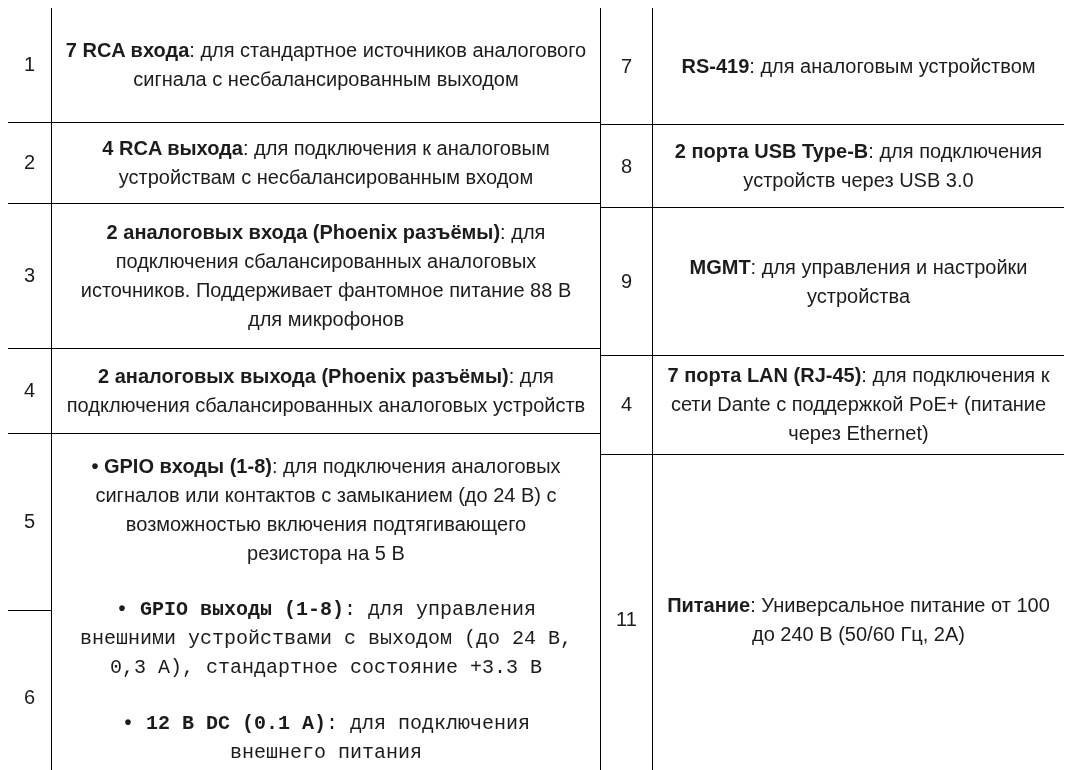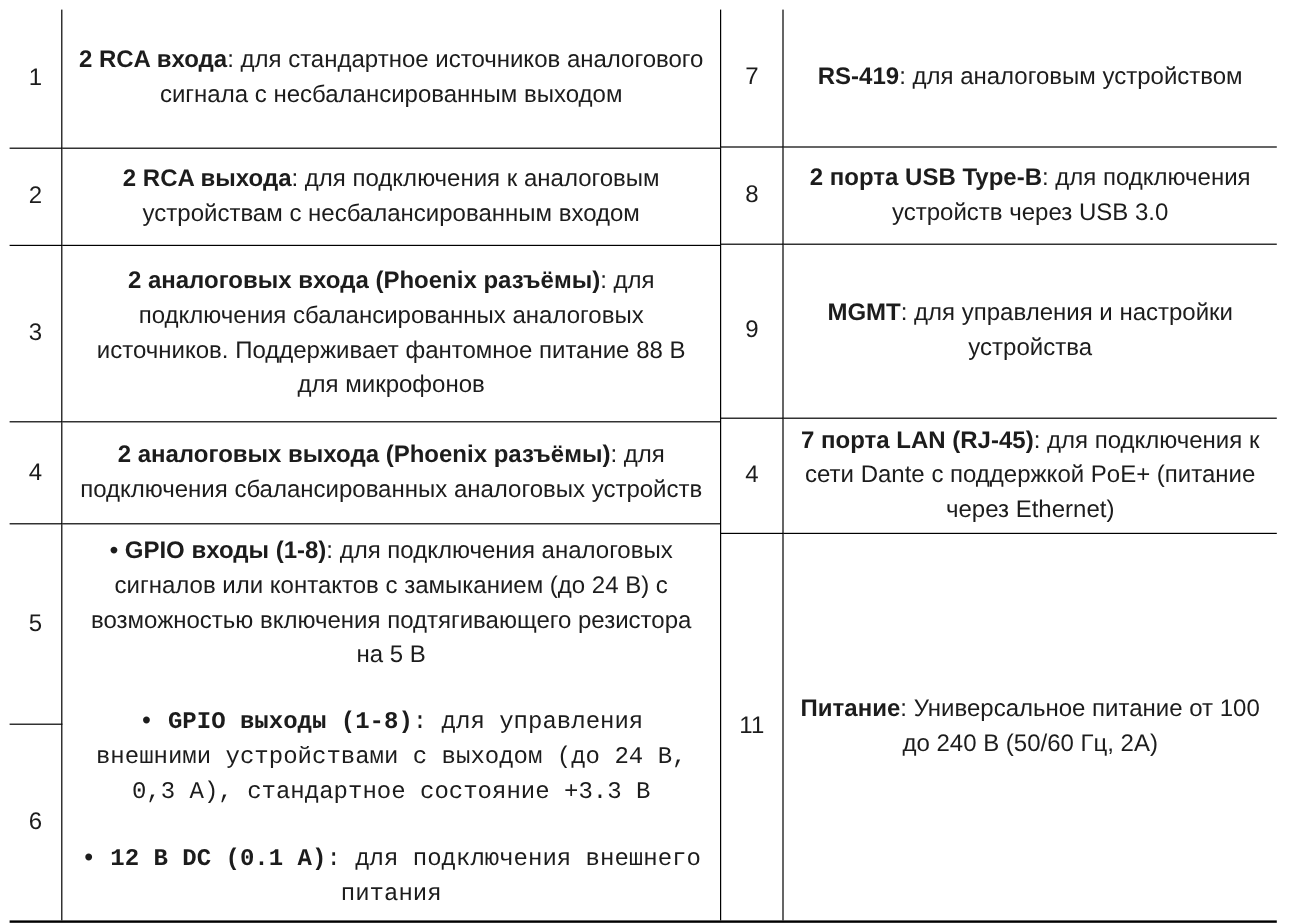--- a/index.html
+++ b/index.html
@@ -38,42 +38,42 @@
   .half-left  td.num { border-right: 1.5px solid #000; width: 43px; }
   .half-right td.num { border-left: 1.5px solid #000; border-right: 1.5px solid #000; width: 51px; }
   td.desc {
     text-align: center;
     padding: 4px 12px;
   }
   tr.sep > td { border-bottom: 1.5px solid #000; }
   td.split-bottom { border-bottom: 1.5px solid #000; }
   .term { font-weight: 700; }
   .rest { font-weight: 400; }
-  .cell-items p { margin: 0; }
+  .cell-items p { margin: 14px; }
   .cell-items p + p { margin-top: 27px; font-family: Liberation Mono, monospace; }
   
   tr.lr1 { height: 114px; } tr.lr2 { height: 81px; }  tr.lr3 { height: 145px; }
   tr.lr4 { height: 85px; }  tr.lr5 { height: 165px; } tr.lr6 { height: 162px; }
   tr.rr1 { height: 114px; } tr.rr2 { height: 81px; }  tr.rr3 { height: 145px; }
   tr.rr4 { height: 89px; }  tr.rr5 { height: 323px; }
 </style>
 </head>
 <body>
 
 <div class="table-wrap">
 
   <table class="half-left">
     <tbody>
       <tr class="lr1 sep">
         <td class="num">1</td>
-        <td class="desc"><span class="term">2 RCA входа</span><span class="rest">: для стандартное источников аналогового сигнала с несбалансированным выходом</span></td>
+        <td class="desc"><span class="term">7 RCA входа</span><span class="rest">: для стандартное источников аналогового сигнала с несбалансированным выходом</span></td>
       </tr>
       <tr class="lr2 sep">
         <td class="num">2</td>
-        <td class="desc"><span class="term">2 RCA выхода</span><span class="rest">: для подключения к аналоговым устройствам с несбалансированным входом</span></td>
+        <td class="desc"><span class="term">4 RCA выхода</span><span class="rest">: для подключения к аналоговым устройствам с несбалансированным входом</span></td>
       </tr>
       <tr class="lr3 sep">
         <td class="num">3</td>
         <td class="desc"><span class="term">2 аналоговых входа (Phoenix разъёмы)</span><span class="rest">: для подключения сбалансированных аналоговых источников. Поддерживает фантомное питание 88 В для микрофонов</span></td>
       </tr>
       <tr class="lr4 sep">
         <td class="num">4</td>
         <td class="desc"><span class="term">2 аналоговых выхода (Phoenix разъёмы)</span><span class="rest">: для подключения сбалансированных аналоговых устройств</span></td>
       </tr>
       <tr class="lr5">

